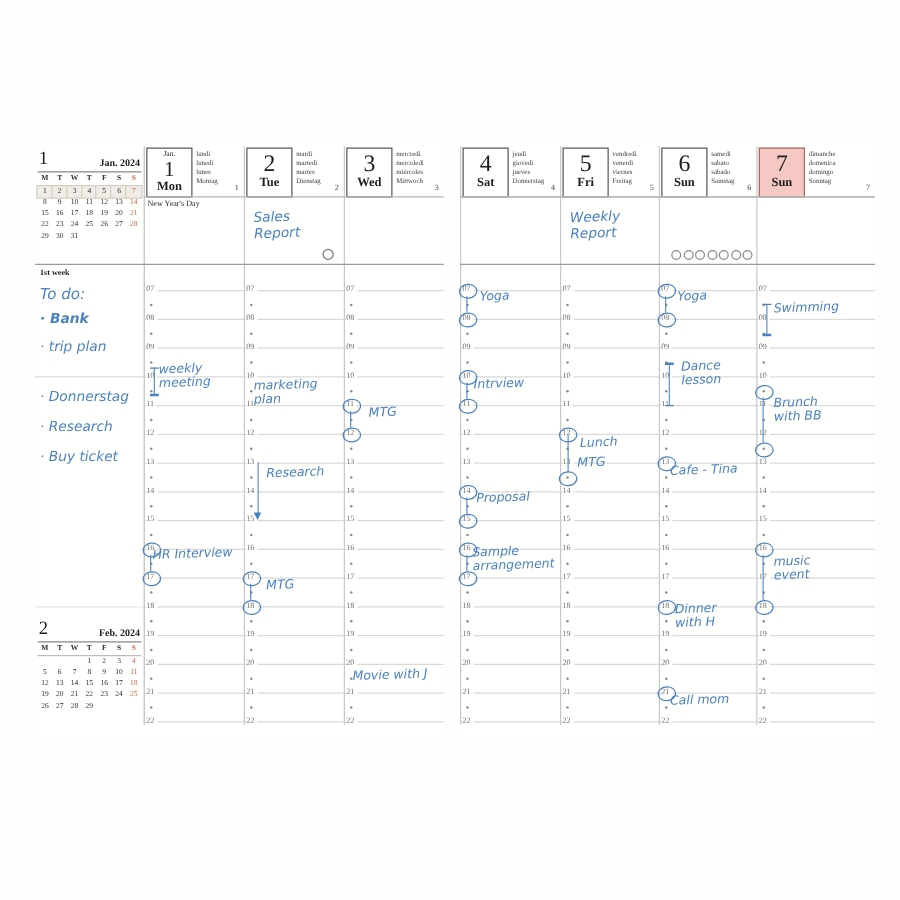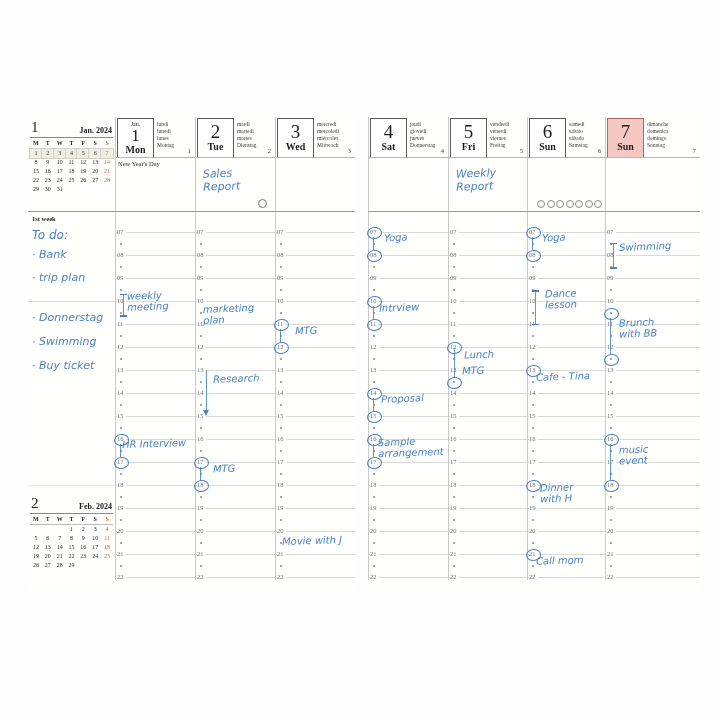--- a/index.html
+++ b/index.html
@@ -110,24 +110,24 @@
             <span class="mc-cell">31</span>
             <span class="mc-cell"></span>
             <span class="mc-cell"></span>
             <span class="mc-cell"></span>
             <span class="mc-cell"></span>
           </div>
       </div>
       <div class="weeklabel">1st week</div>
       <div class="todo-title hand" style="top:113px">To do:</div>
       <div id="todo-items">
-          <div class="todo-item hand" style="top: 133px;">· Bank</div>
+          <div class="todo-item hand" style="top: 133px; font-weight: bold;">· Bank</div>
           <div class="todo-item hand" style="top: 156px;">· trip plan</div>
           <div class="todo-item hand" style="top: 196px;">· Donnerstag</div>
-          <div class="todo-item hand" style="top: 220px;">· Swimming</div>
+          <div class="todo-item hand" style="top: 220px;">· Research</div>
           <div class="todo-item hand" style="top: 244px;">· Buy ticket</div>
         </div>
       <div class="hline" style="top:186px;left:0;width:87px"></div>
       <div class="hline" style="top:370px;left:0;width:87px;opacity:.6"></div>
       <div class="minical" id="feb-cal" style="top:380px">
         <div class="mc-head">
           <span class="mc-num">2</span>
           <span class="mc-label">Feb. 2024</span>
         </div>
         <div class="mc-grid">

